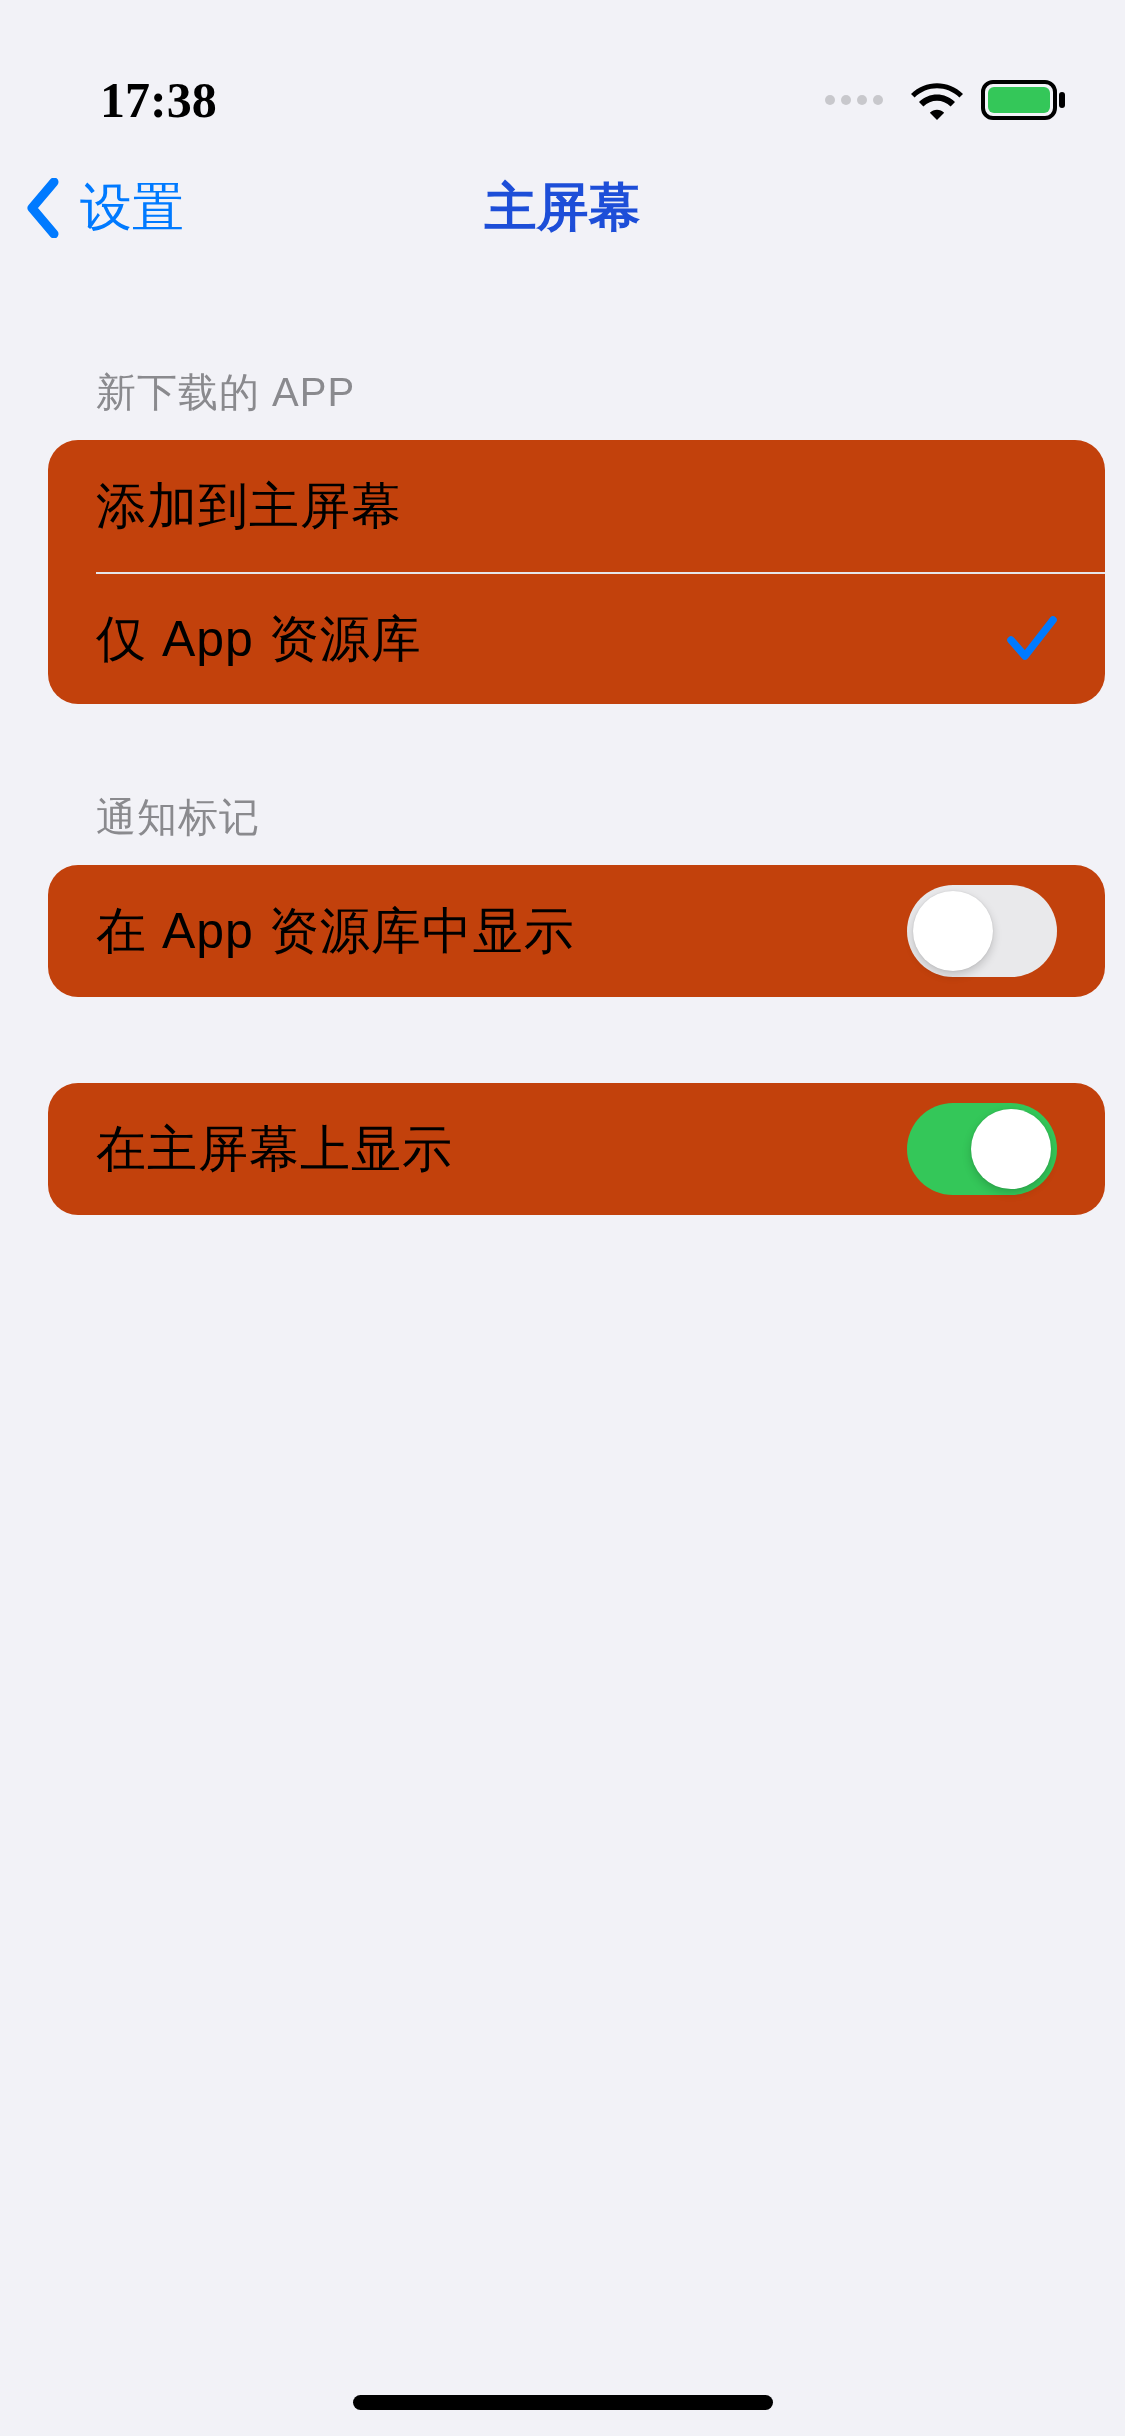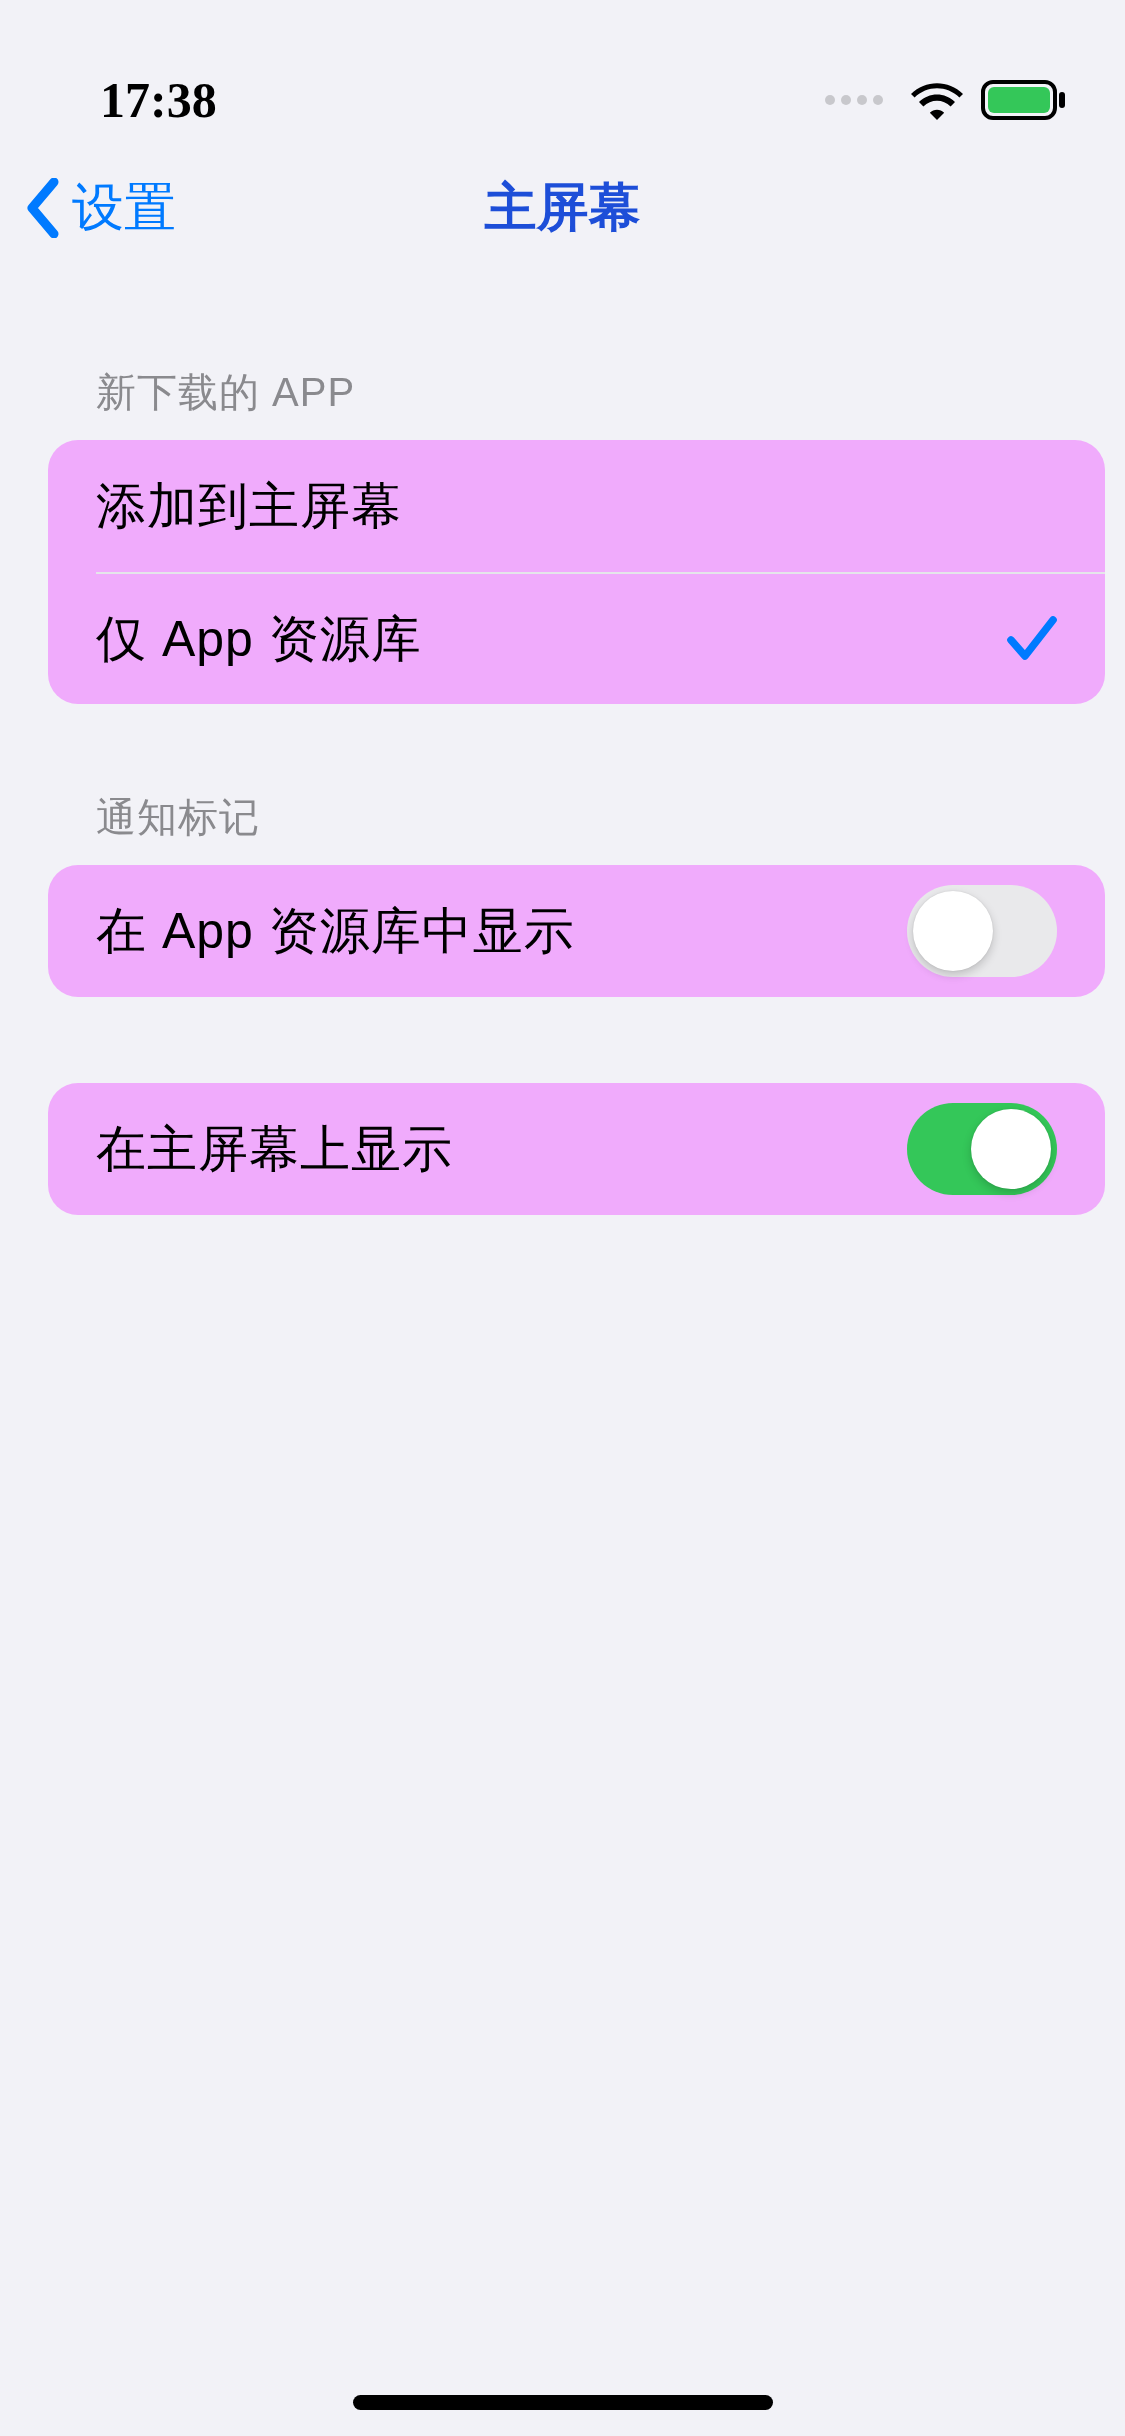--- a/index.html
+++ b/index.html
@@ -60,21 +60,21 @@
     .nav-bar {
       display: flex;
       align-items: center;
       height: 135px;
       position: relative;
       padding: 0 24px;
     }
     .back-button {
       display: flex;
       align-items: center;
-      gap: 8px;
+      gap: 16px;
       color: #007aff;
       font-size: 52px;
       font-weight: 400;
       font-family: Liberation Mono, monospace;
     }
     .back-chevron svg {
       width: 40px;
       height: 60px;
       display: block;
     }
@@ -93,21 +93,21 @@
     .section {
       margin-bottom: 86px;
     }
     .section-header {
       font-size: 40px;
       color: #8a8a8e;
       padding: 0 48px 20px 48px;
       letter-spacing: 1px;
     }
     .group {
-      background: #f0abfc;
+      background: #c2410c;
       border-radius: 30px;
       overflow: hidden;
     }
     .row {
       display: flex;
       align-items: center;
       justify-content: space-between;
       padding: 0 48px;
       height: 132px;
     }

